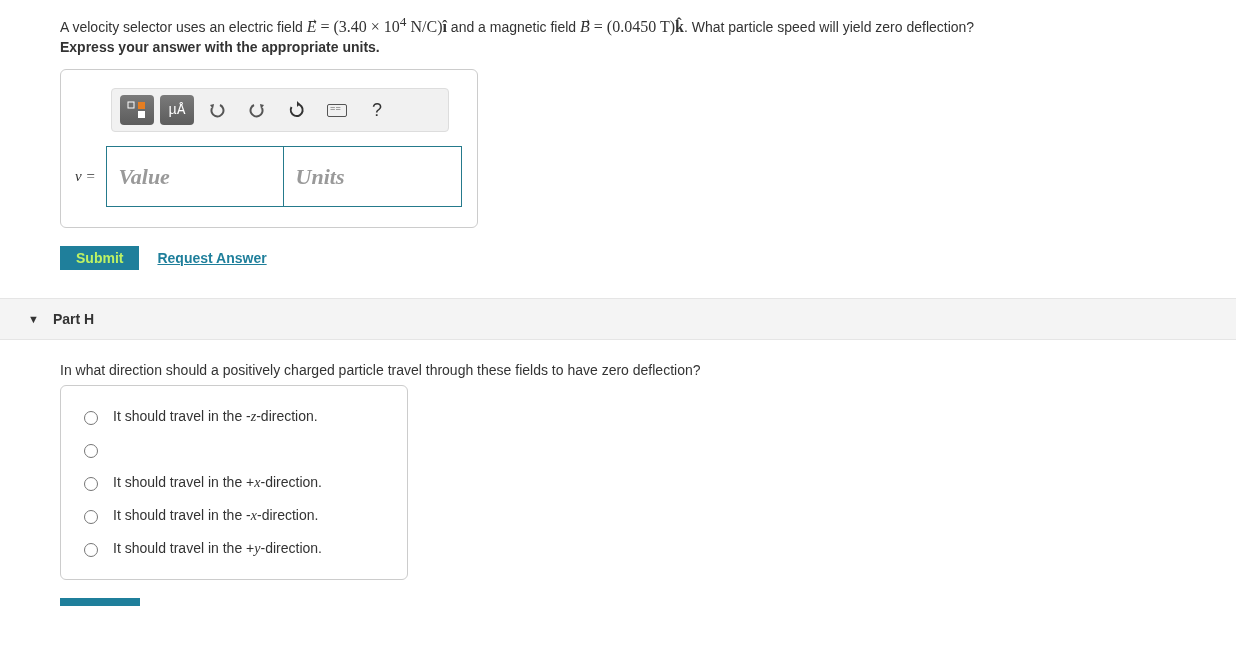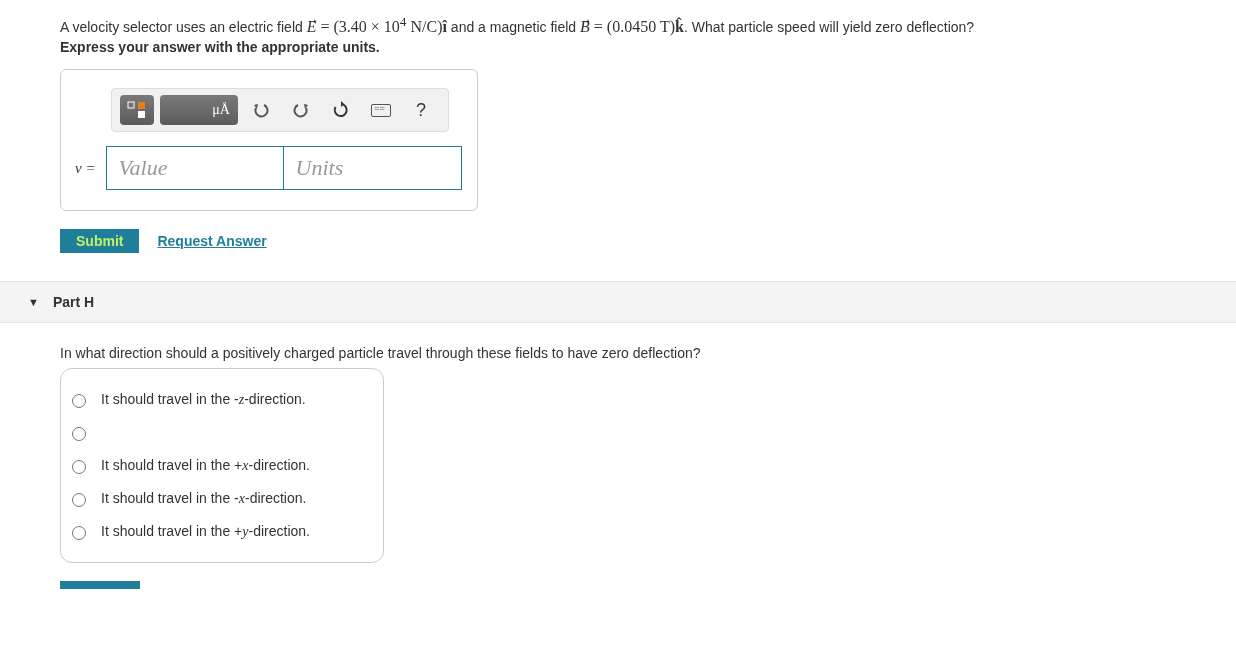--- a/index.html
+++ b/index.html
@@ -69,29 +69,30 @@
     align-items: center;
   }
   .eq-label {
     font-family: "Times New Roman", Times, serif;
     font-style: italic;
     font-size: 15px;
     margin-right: 10px;
     white-space: nowrap;
   }
   .value-input, .units-input {
-    height: 44px;
+    height: 61px;
     border: 1px solid #257a8c;
     font-family: "Times New Roman", Times, serif;
     font-style: italic;
     font-size: 22px;
     color: #999;
     padding: 0 12px;
     box-sizing: border-box;
     background: #fff;
+    font-weight: bold;
   }
   .value-input { width: 178px;}
   .units-input { width: 178px; border-left: none;}
   .value-input::placeholder, .units-input::placeholder { color:#999; font-style: italic;}
   .submit-row {
     display: flex;
     align-items: center;
     gap: 18px;
     margin-bottom: 28px;
   }
@@ -126,22 +127,22 @@
   .part-header .caret {
     font-size: 11px;
     color:#333;
   }
   .part-header .label {
     font-weight: bold;
     font-size: 14px;
   }
   .options-box {
     border: 1px solid #ccc;
-    border-radius: 12px;
-    padding: 14px 6px;
+    border-radius: 6px;
+    padding: 14px 18px;
     width: 310px;
     margin-bottom: 18px;
   }
   .option {
     display: flex;
     align-items: center;
     gap: 12px;
     padding: 8px 0;
     font-size: 14px;
   }
@@ -176,21 +177,21 @@
 
   <div class="answer-box">
     <div class="toolbar">
       <div class="tbtn dark">
         <svg width="20" height="18">
             <rect x="1" y="1" width="6" height="6" fill="none" stroke="#fff" stroke-width="1"></rect>
             <rect x="11" y="1" width="7" height="7" fill="#e67e22"></rect>
             <rect x="11" y="10" width="7" height="7" fill="#fff"></rect>
           </svg>
       </div>
-      <div class="tbtn dark" style="font-family:Liberation Serif, serif;font-size:14px;padding-left:44px;">
+      <div class="tbtn dark" style="font-family:Liberation Mono, monospace;font-size:14px;">
         <span>μÅ</span>
       </div>
       <div class="tbtn light">
         <svg width="18" height="16">
             <path d="M12 3 A6 6 0 1 1 4 6" fill="none" stroke="#555" stroke-width="2"></path>
             <path d="M2 3 L6 2 L5 7 Z" fill="#555"></path>
           </svg>
       </div>
       <div class="tbtn light">
         <svg width="18" height="16">

